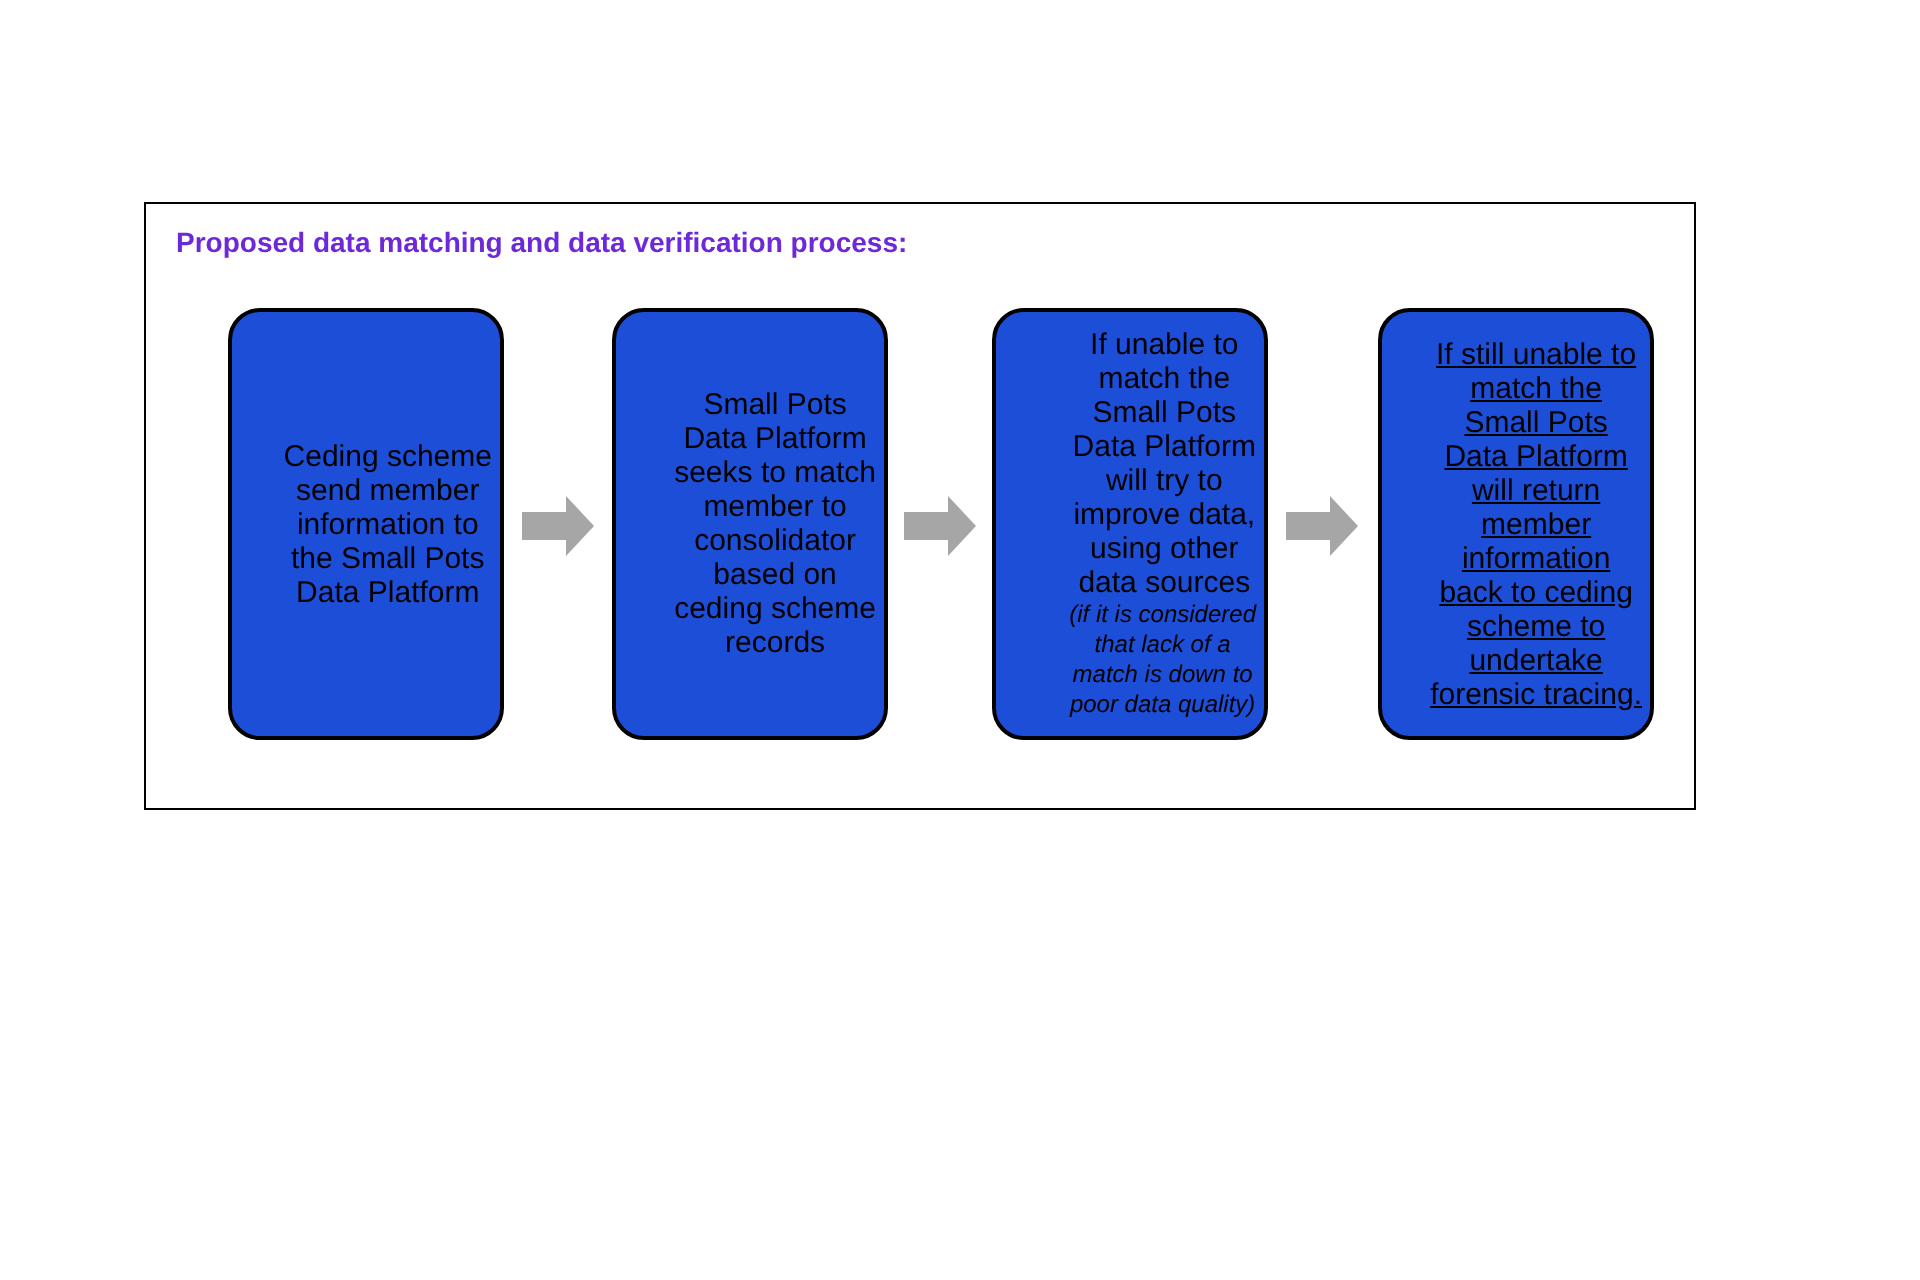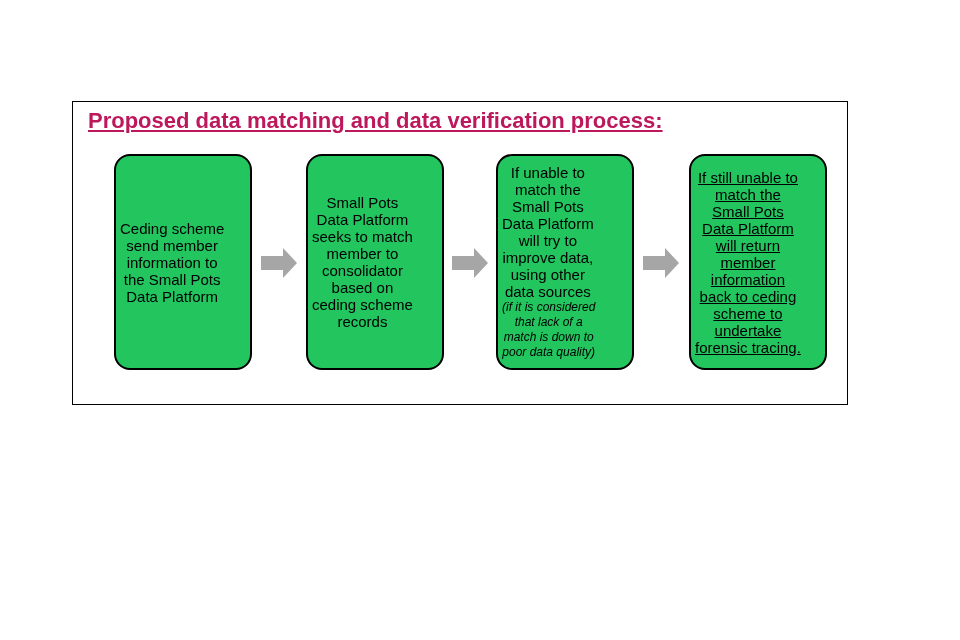--- a/index.html
+++ b/index.html
@@ -22,39 +22,38 @@
     width: 776px;
     height: 304px;
     border: 1.5px solid #000000;
     box-sizing: border-box;
     background: #ffffff;
   }
   .frame-title {
     position: absolute;
     left: 15px;
     top: 8px;
-    font-size: 22px;
+    font-size: 14px;
     line-height: 22px;
     font-weight: bold;
-    color: #be185d;
+    color: #6d28d9;
     white-space: nowrap;
-    text-decoration: underline;
   }
   .step-box {
     position: absolute;
     top: 52px;
     width: 138px;
     height: 216px;
     box-sizing: border-box;
     border: 2.5px solid #000000;
     border-radius: 16px;
-    background: #22c55e;
+    background: #1d4ed8;
     display: flex;
     flex-direction: column;
-    align-items: flex-start;
+    align-items: flex-end;
     justify-content: center;
     text-align: center;
     padding: 4px;
   }
   .step-1 { left: 41px; }
   .step-2 { left: 233px; }
   .step-3 { left: 423px; }
   .step-4 { left: 616px; text-decoration: underline; }
   .box-text {
     font-size: 15px;

